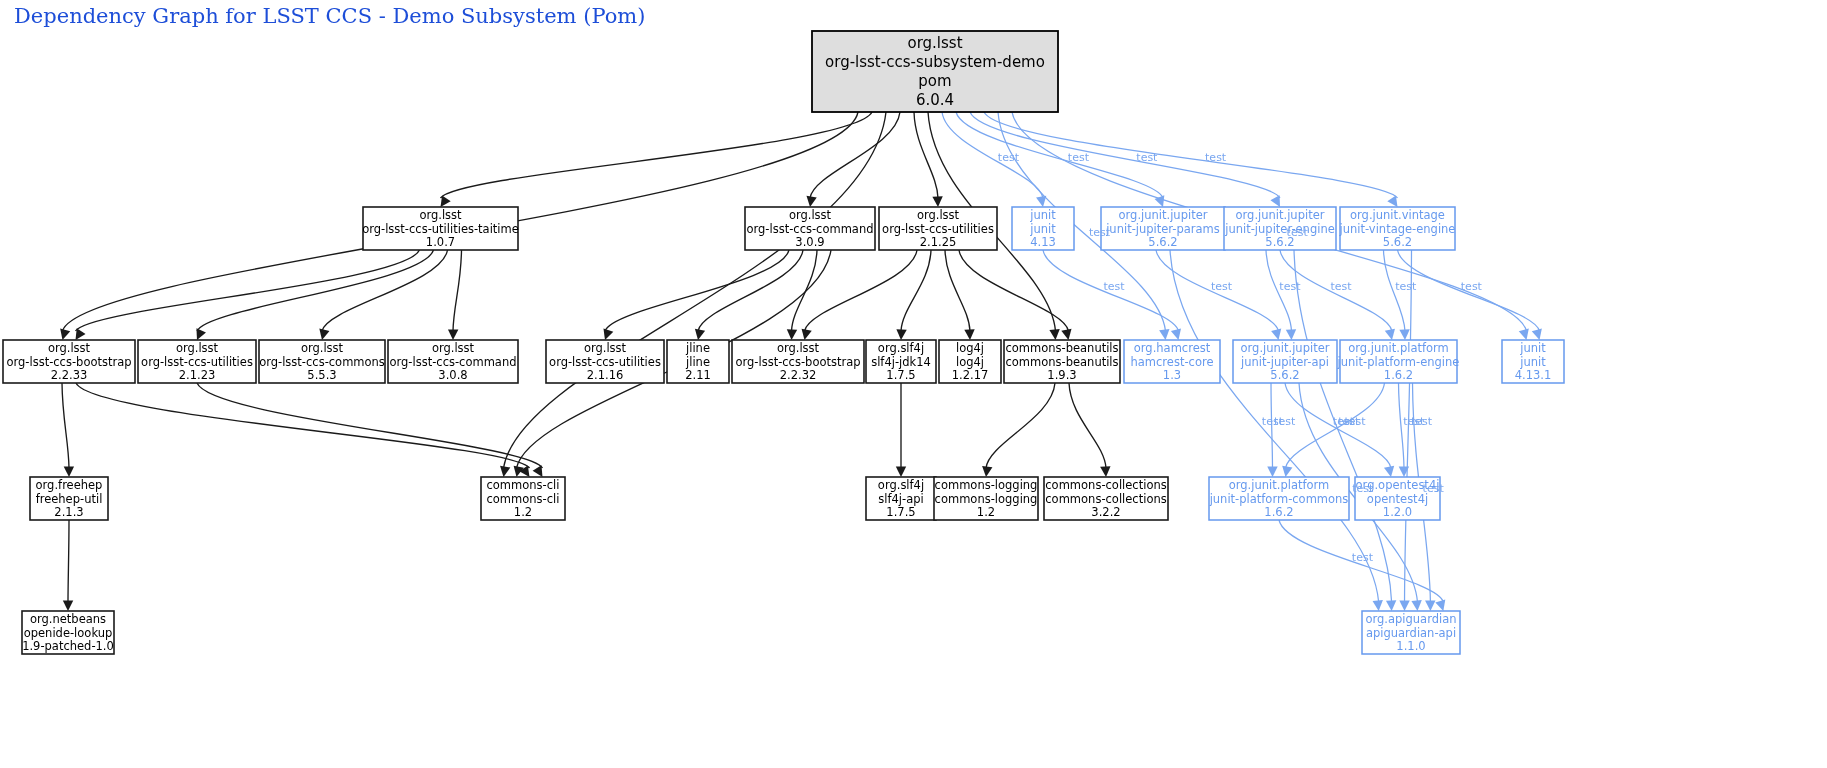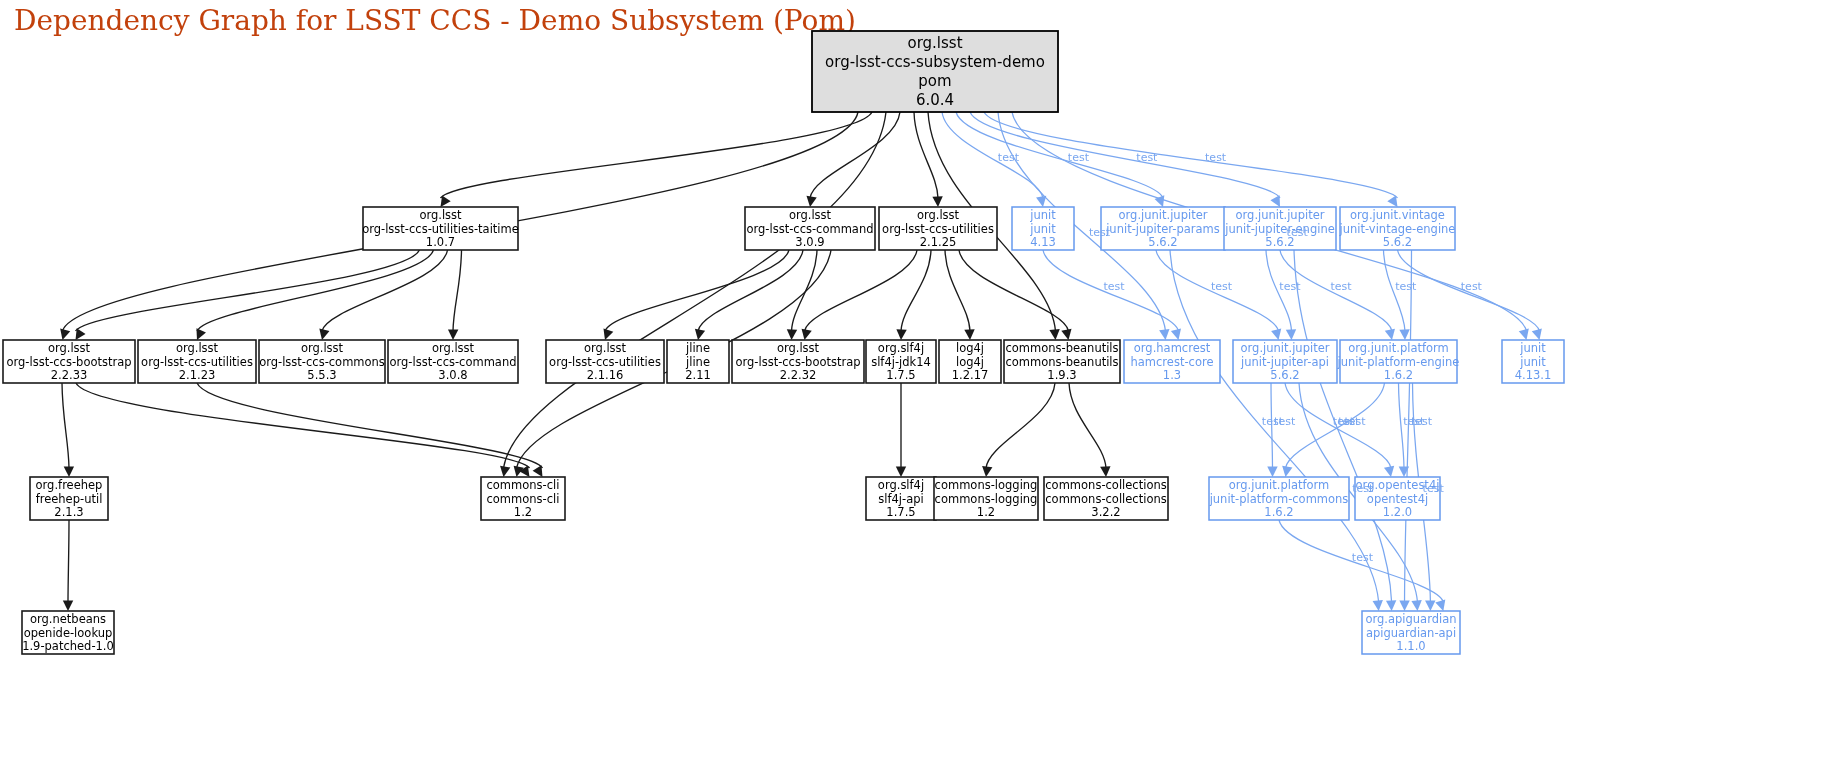--- a/index.html
+++ b/index.html
@@ -1,21 +1,21 @@
 <!DOCTYPE html>
 <html><head>
 <meta charset="utf-8">
 <style>
   html,body{margin:0;padding:0;background:#ffffff;}
   body{width:1827px;height:768px;overflow:hidden;font-family:"DejaVu Sans",sans-serif;}
   #stage{position:relative;width:1827px;height:768px;}
   #title{
     position:absolute;left:14px;top:4px;
     font-family:"DejaVu Serif",serif;
-    font-size:28px;color:#c2410c;white-space:nowrap;
+    font-size:21px;color:#1d4ed8;white-space:nowrap;
   }
   svg#graph{position:absolute;left:0;top:0;width:1827px;height:768px;}
   .node rect{fill:#ffffff;stroke:#1a1a1a;stroke-width:1.6;}
   .node.root rect{fill:#dedede;stroke:#000000;stroke-width:1.8;}
   .node.test rect{fill:#ffffff;stroke:#6699ee;stroke-width:1.5;}
   .node text{
     font-family:"DejaVu Sans",sans-serif;
     fill:#000000;text-anchor:middle;
   }
   .node.test text{fill:#6699ee;}

